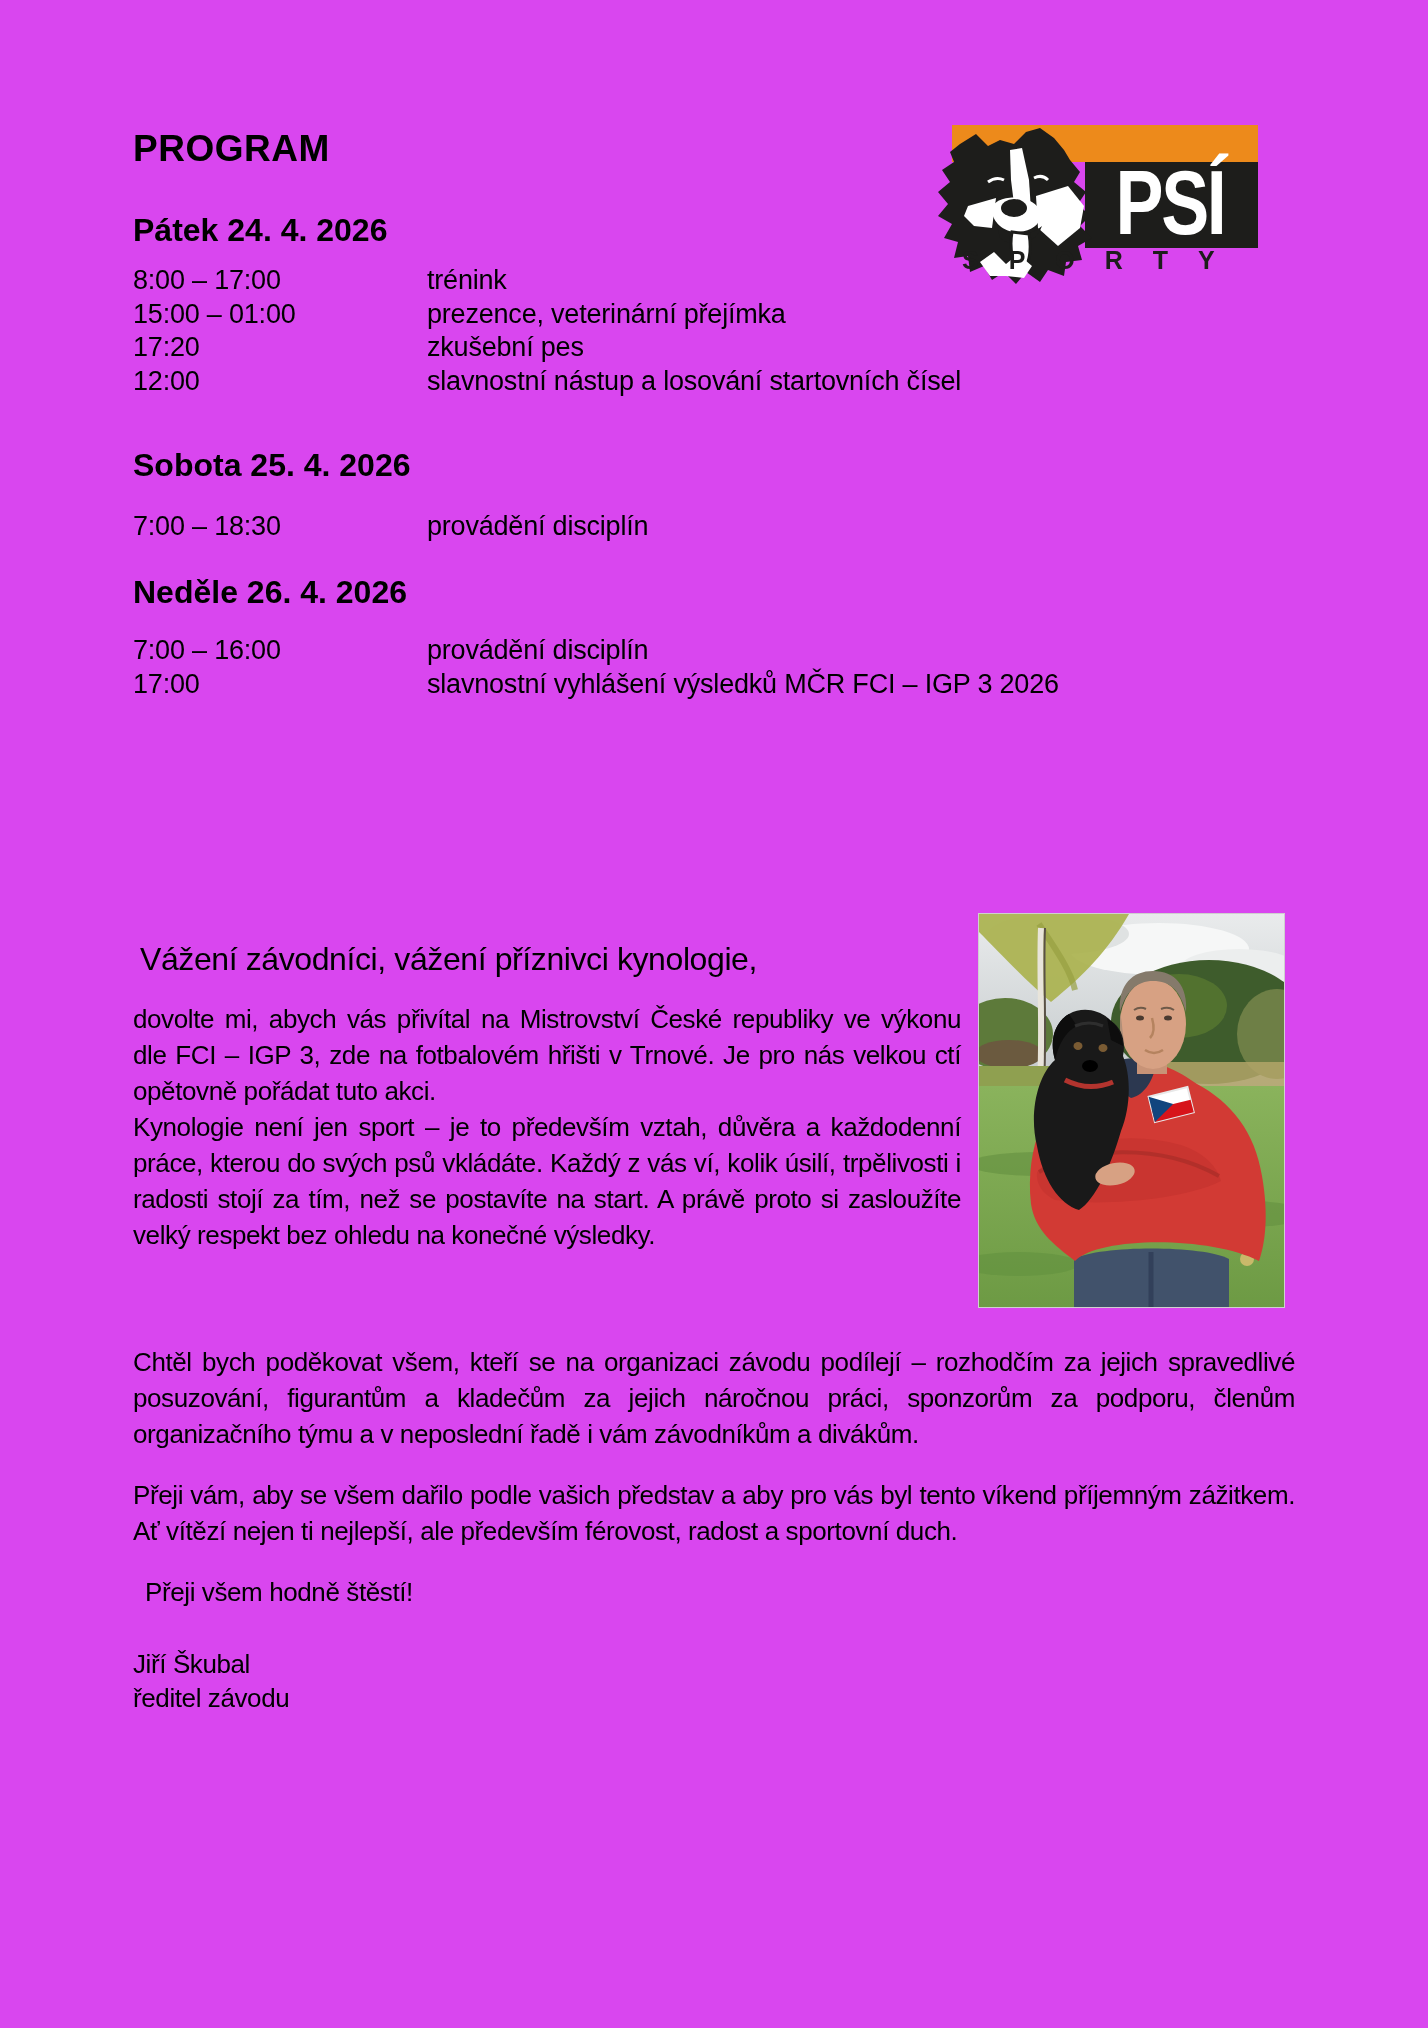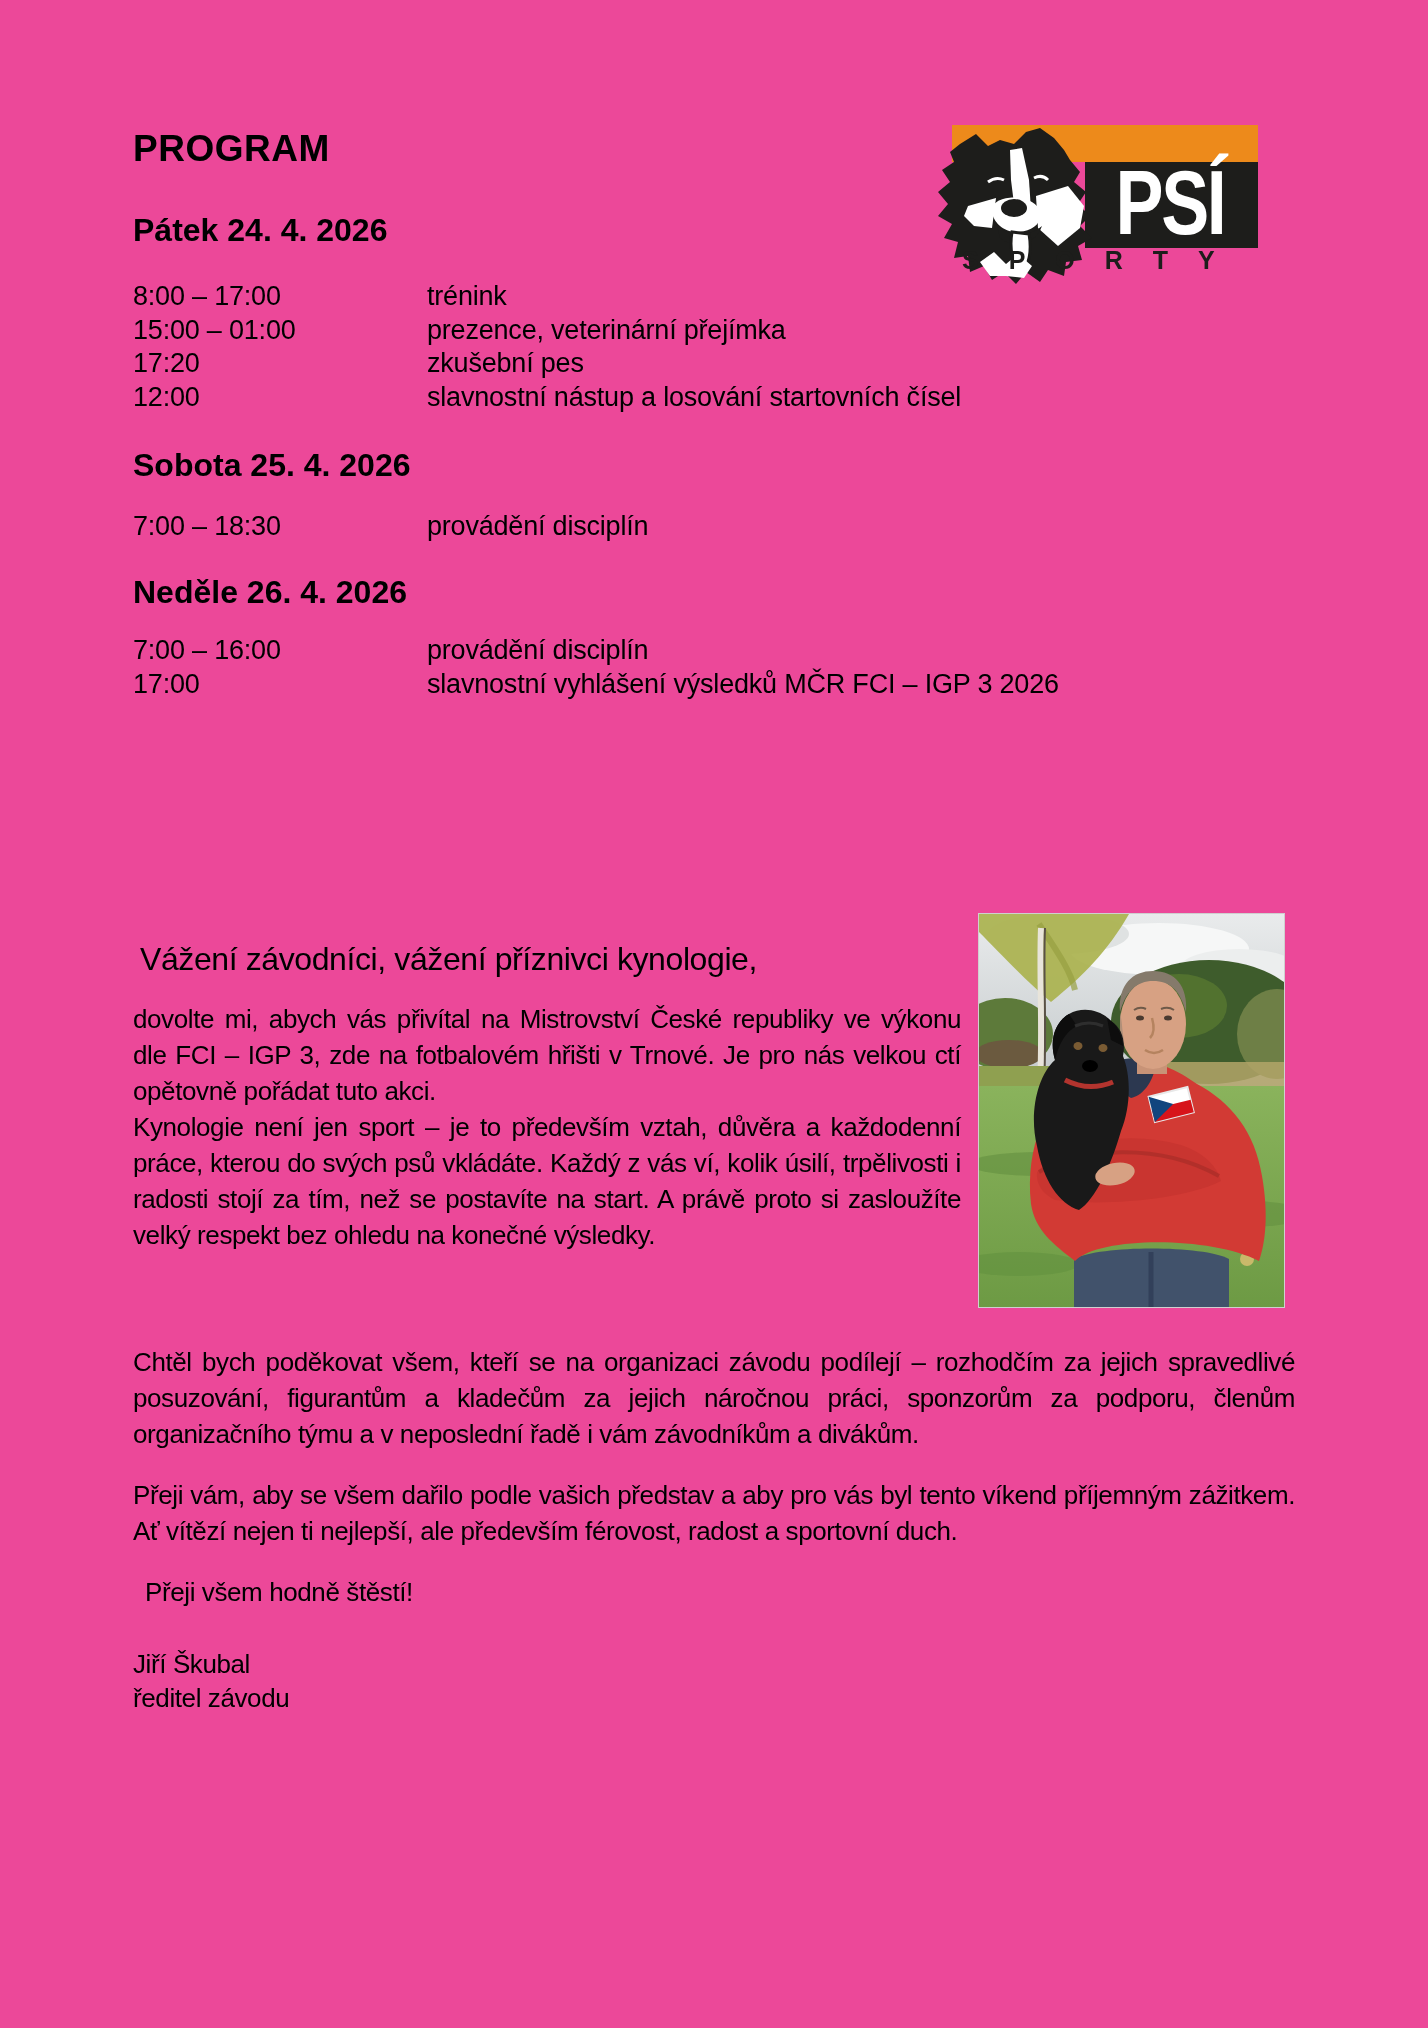--- a/index.html
+++ b/index.html
@@ -1,17 +1,17 @@
 <!DOCTYPE html>
 <html><head>
 <meta charset="utf-8">
 <style>
   html,body{margin:0;padding:0;background:#ffffff;}
   .page{
-    position:relative;width:1428px;height:2028px;background:#ec4899;
+    position:relative;width:1428px;height:2028px;background:#d946ef;
     font-family:"Liberation Sans",sans-serif;color:#000;overflow:hidden;
   }
   .page *{box-sizing:border-box;}
   h1,h2,p{margin:0;padding:0;}
 
   .title{position:absolute;left:133px;top:128px;font-size:37px;font-weight:bold;letter-spacing:.5px;}
 
   
   .logo{position:absolute;left:930px;top:96px;width:340px;height:200px;}
   .logo-orange{position:absolute;left:22px;top:29px;width:306px;height:37px;}
@@ -85,21 +85,21 @@
 
       <polygon fill="#ffffff" points="50,138 64,128 76,140 88,130 102,142 94,154 76,152 60,152"></polygon>
 
       <path d="M58,58 q8,-6 16,-2" stroke="#ffffff" stroke-width="3" fill="none"></path>
       <path d="M104,54 q8,-4 14,2" stroke="#ffffff" stroke-width="3" fill="none"></path>
     </svg>
     <div class="logo-sporty">SPORTY</div>
   </div>
 
   <h2 class="day" style="top:212px">Pátek 24. 4. 2026</h2>
-  <div class="sched" style="top:280px">
+  <div class="sched" style="top:264px">
     <div class="row">
       <span class="time">8:00 – 17:00</span><span class="act">trénink</span>
     </div>
     <div class="row">
       <span class="time">15:00 – 01:00</span><span class="act">prezence, veterinární přejímka</span>
     </div>
     <div class="row">
       <span class="time">17:20</span><span class="act">zkušební pes</span>
     </div>
     <div class="row">

